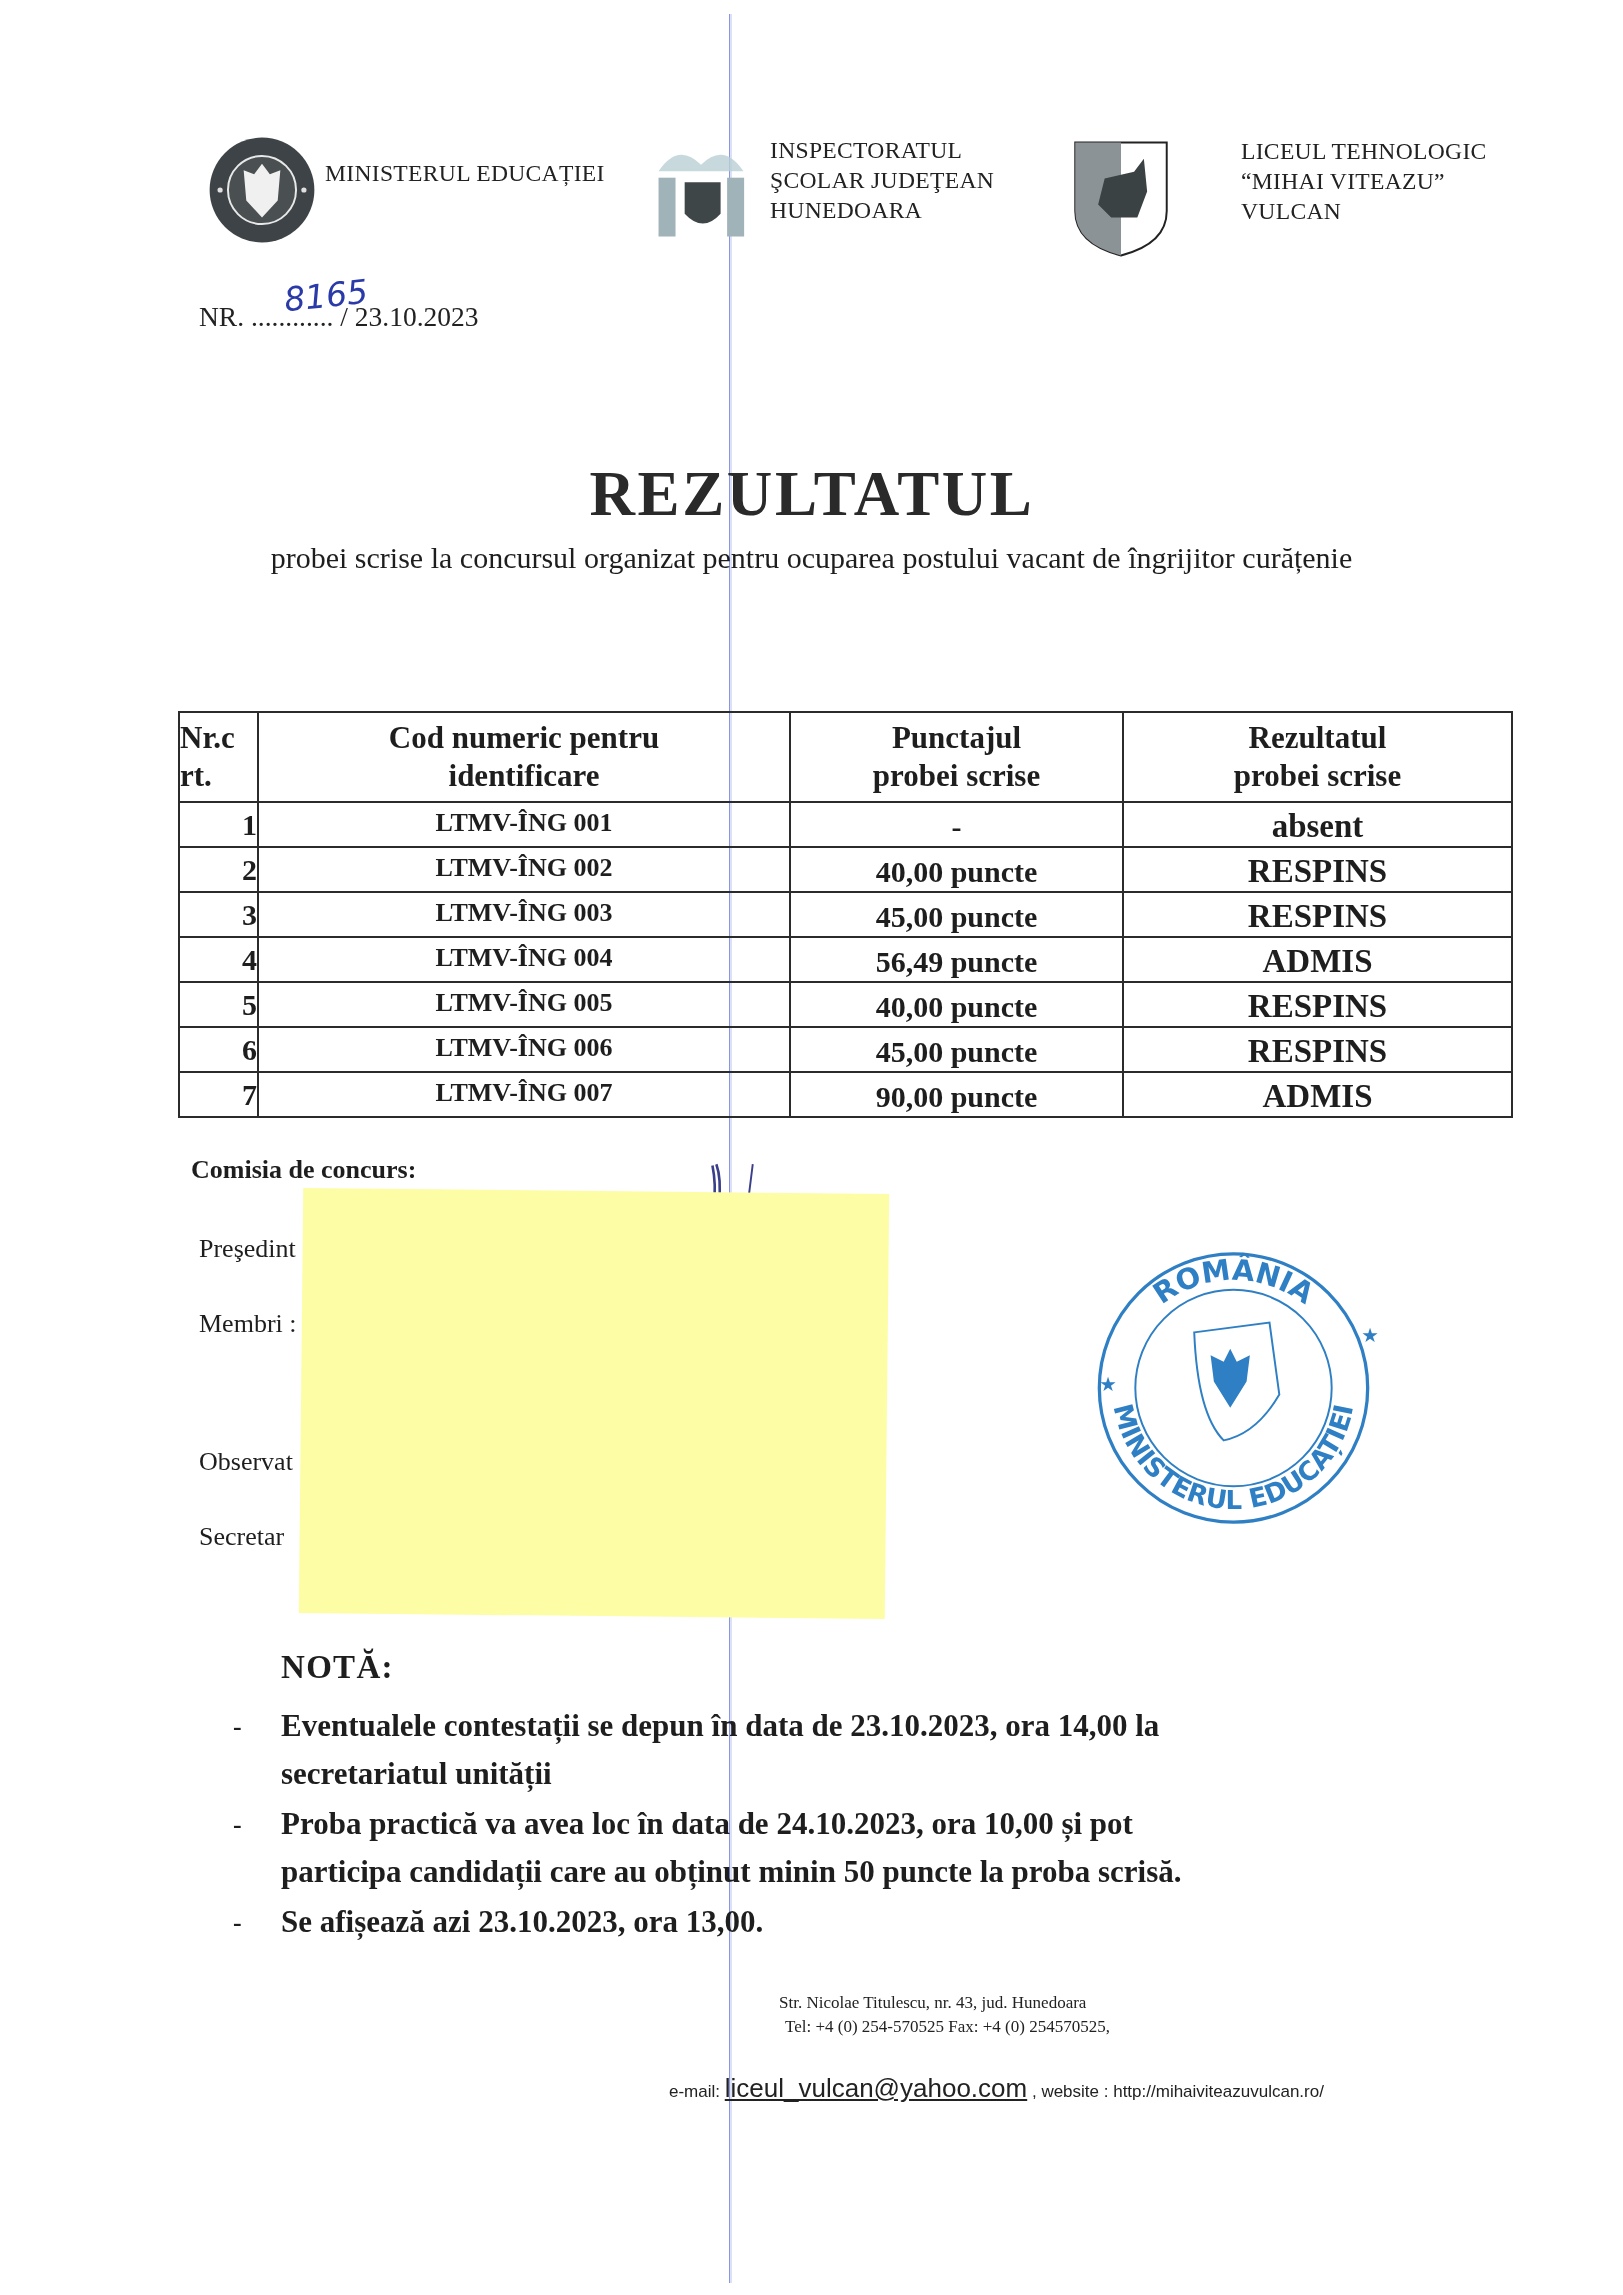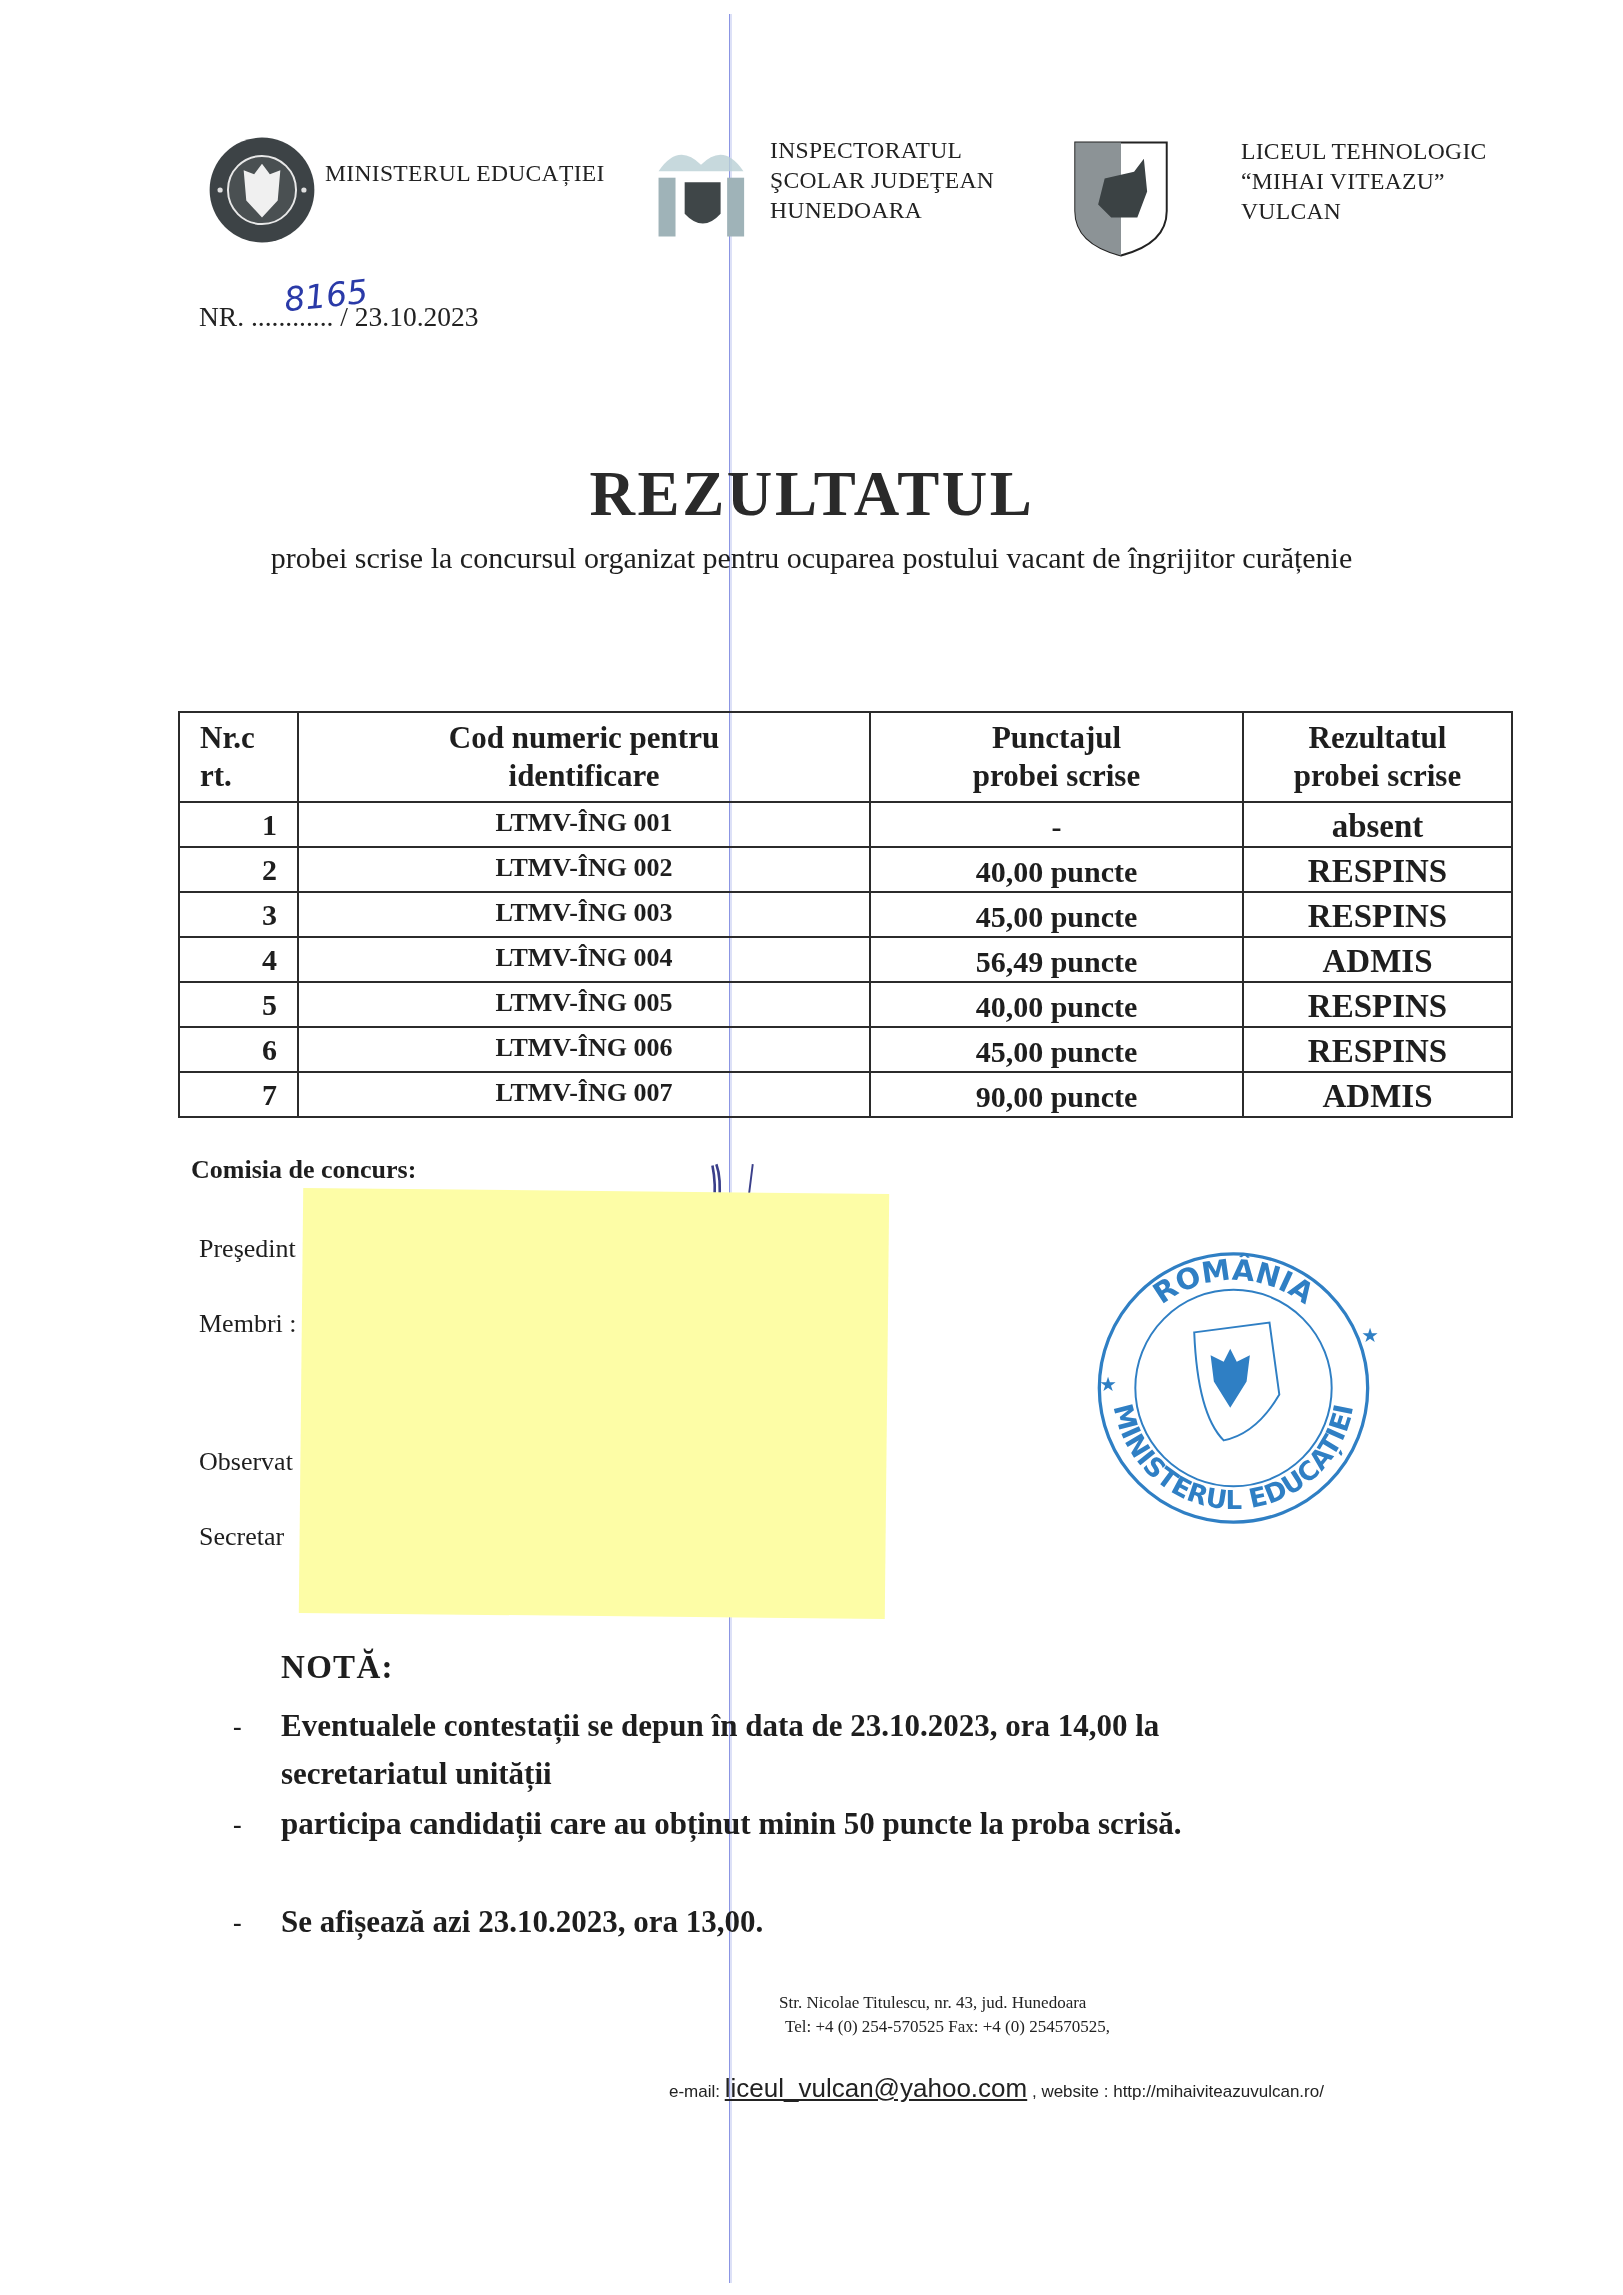--- a/index.html
+++ b/index.html
@@ -19,21 +19,21 @@
   .nr { position: absolute; left: 199px; top: 301px; font-size: 27.5px; color: #222; }
   .nr .hand { position: absolute; left: 85px; top: -25px; font-family: "DejaVu Sans", sans-serif; font-style: italic; font-size: 33px; color: #2a3aa8; transform: rotate(-6deg); }
   
   .title { position: absolute; left: 0; width: 1624px; top: 458px; text-align: center; font-size: 63px; font-weight: bold; letter-spacing: 2.6px; color: #2a2a2a; }
   .subtitle { position: absolute; left: 170px; width: 1283px; top: 537px; text-align: center; font-size: 30px; line-height: 41px; color: #1e1e1e; }
   
   table.res {
     position: absolute; left: 178px; top: 711px; width: 1335px;
     border-collapse: collapse; font-size: 30px; font-weight: bold; color: #1e1e1e;
   }
-  table.res td, table.res th { border: 2px solid #2b2b2b; padding: 0 20px; }
+  table.res td, table.res th { border: 2px solid #2b2b2b; padding: 0 0; }
   table.res th { font-size: 31px; line-height: 38px; height: 88px; font-weight: bold; }
   table.res td { height: 43px; line-height: 39px; }
   .c-nr { width: 77px; text-align: right; }
   .c-code { width: 530px; text-align: center; }
   .c-score { width: 331px; text-align: center; }
   .c-res { text-align: center; }
   th.c-nr { text-align: left; }
   td.c-code { font-size: 26px; vertical-align: top; }
   td.c-score, td.c-res { vertical-align: bottom; }
   td.c-res { font-size: 33px; }
@@ -201,20 +201,21 @@
 </svg>
 
 <div class="note-title">NOTĂ:</div>
 <div class="dash" style="top:1712px">-</div>
 <div class="note-item" style="top:1702px">
   <div>Eventualele contestații se depun în data de 23.10.2023, ora 14,00 la</div>
   <div>secretariatul unității</div>
 </div>
 <div class="dash" style="top:1810px">-</div>
 <div class="note-item" style="top:1800px">
+  <div>Proba practică va avea loc în data de 24.10.2023, ora 10,00 și pot</div>
   <div>participa candidații care au obținut minin 50 puncte la proba scrisă.</div>
 </div>
 <div class="dash" style="top:1908px">-</div>
 <div class="note-item" style="top:1898px">
   <div>Se afișează azi 23.10.2023, ora 13,00.</div>
 </div>
 
 <div class="foot" style="left:779px;top:1993px">Str. Nicolae Titulescu,  nr. 43,  jud. Hunedoara</div>
 <div class="foot" style="left:785px;top:2017px">Tel:  +4 (0) 254-570525  Fax:   +4 (0) 254570525,</div>
 <div class="foot foot-sans" style="left:669px;top:2045px">

